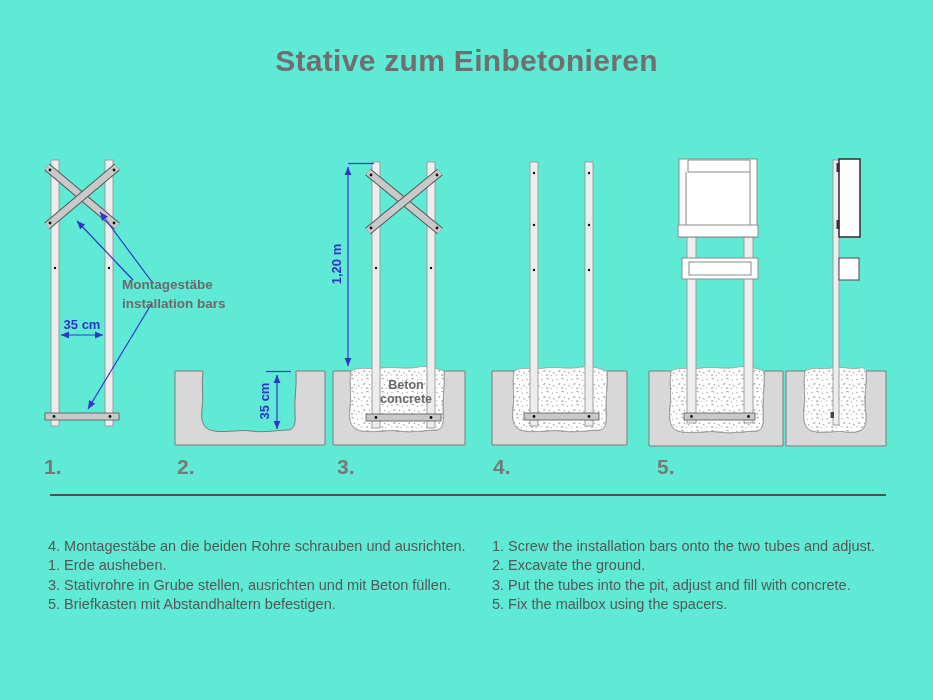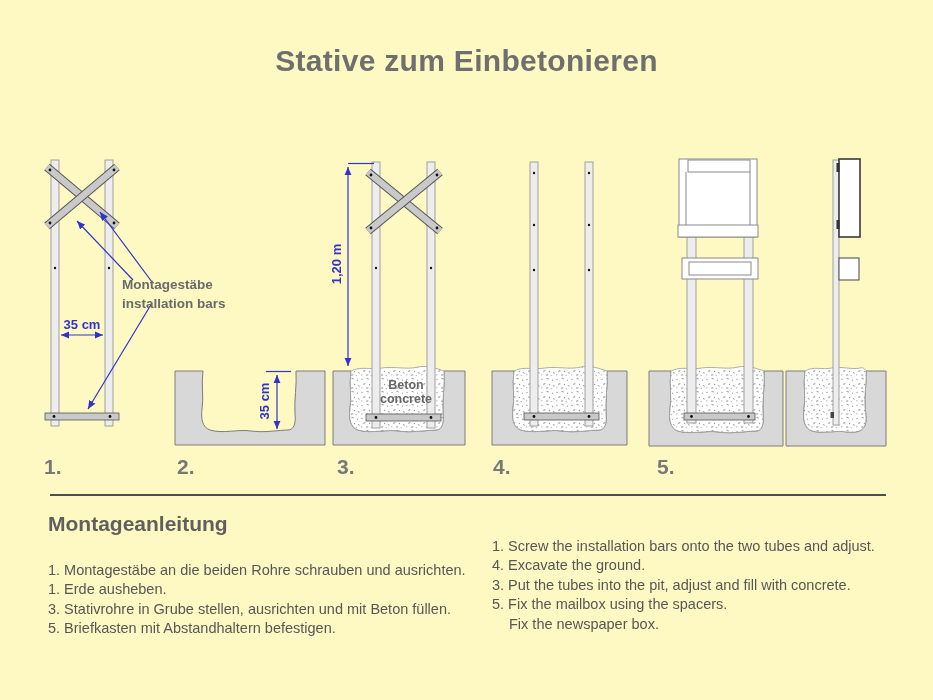--- a/index.html
+++ b/index.html
@@ -1,16 +1,16 @@
 <!DOCTYPE html>
 <html><head>
 <meta charset="utf-8">
 <style>
   html,body{margin:0;padding:0;background:#ffffff;}
-  .page{position:relative;width:933px;height:700px;background:#fef9c3;overflow:hidden;
+  .page{position:relative;width:933px;height:700px;background:#5eead4;overflow:hidden;
         font-family:"Liberation Sans",sans-serif;}
   .title{position:absolute;top:44px;left:0;width:933px;text-align:center;margin:0;
          font-size:30px;font-weight:bold;color:#6f6f6f;letter-spacing:.3px;}
   .diagram-svg{position:absolute;left:0;top:0;width:933px;height:700px;}
   .rule{position:absolute;left:50px;top:494px;width:836px;height:2px;background:#4f4f4f;}
   .col{position:absolute;top:512px;}
   .col-de{left:48px;width:440px;}
   .col-en{left:492px;width:440px;}
   .col h2{margin:0;font-size:21px;line-height:24px;font-weight:bold;color:#5f5f5f;}
   .items{margin-top:25px;font-size:14.5px;line-height:19.4px;color:#575757;white-space:nowrap;}
@@ -191,32 +191,30 @@
       <g>
         <rect x="839" y="258" width="20" height="22" fill="#fff" stroke="#555" stroke-width="1.1"></rect>
       </g>
       <text class="stepnum" x="657" y="474">5.</text>
     </g>
   </svg>
 
   <div class="rule"></div>
 
   <section class="col col-de">
-    <h2>Montageanleitung</h2>
     <div class="items">
-      <div>1. Montagestäbe an die beiden Rohre schrauben und ausrichten.</div>
+      <div>4. Montagestäbe an die beiden Rohre schrauben und ausrichten.</div>
       <div>1. Erde ausheben.</div>
       <div>3. Stativrohre in Grube stellen, ausrichten und mit Beton füllen.</div>
       <div>5. Briefkasten mit Abstandhaltern befestigen.</div>
     </div>
   </section>
 
   <section class="col col-en">
     <div class="items">
       <div>1. Screw the installation bars onto the two tubes and adjust.</div>
-      <div>4. Excavate the ground.</div>
+      <div>2. Excavate the ground.</div>
       <div>3. Put the tubes into the pit, adjust and fill with concrete.</div>
       <div>5. Fix the mailbox using the spacers.</div>
-      <div class="indent">Fix the newspaper box.</div>
     </div>
   </section>
 
 </div>
 
 </body></html>

